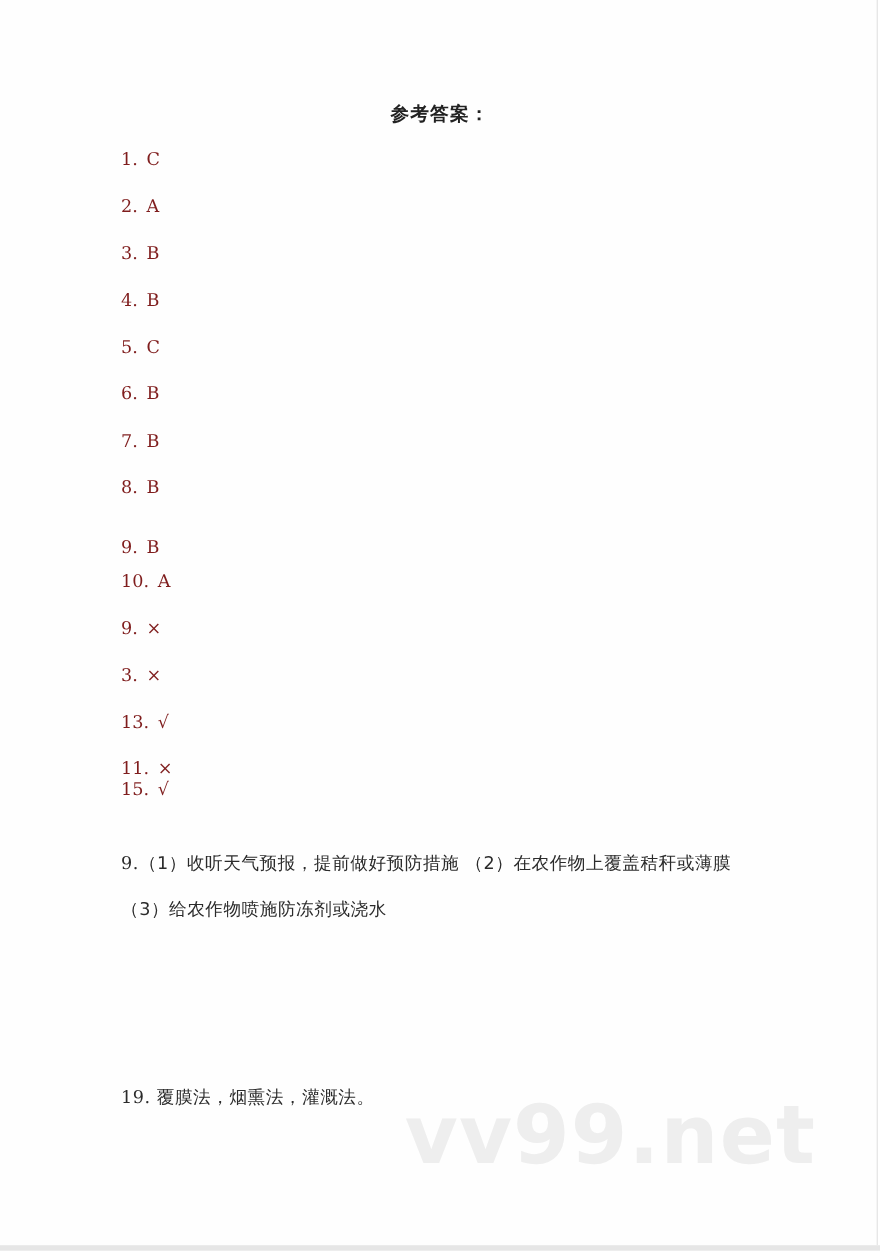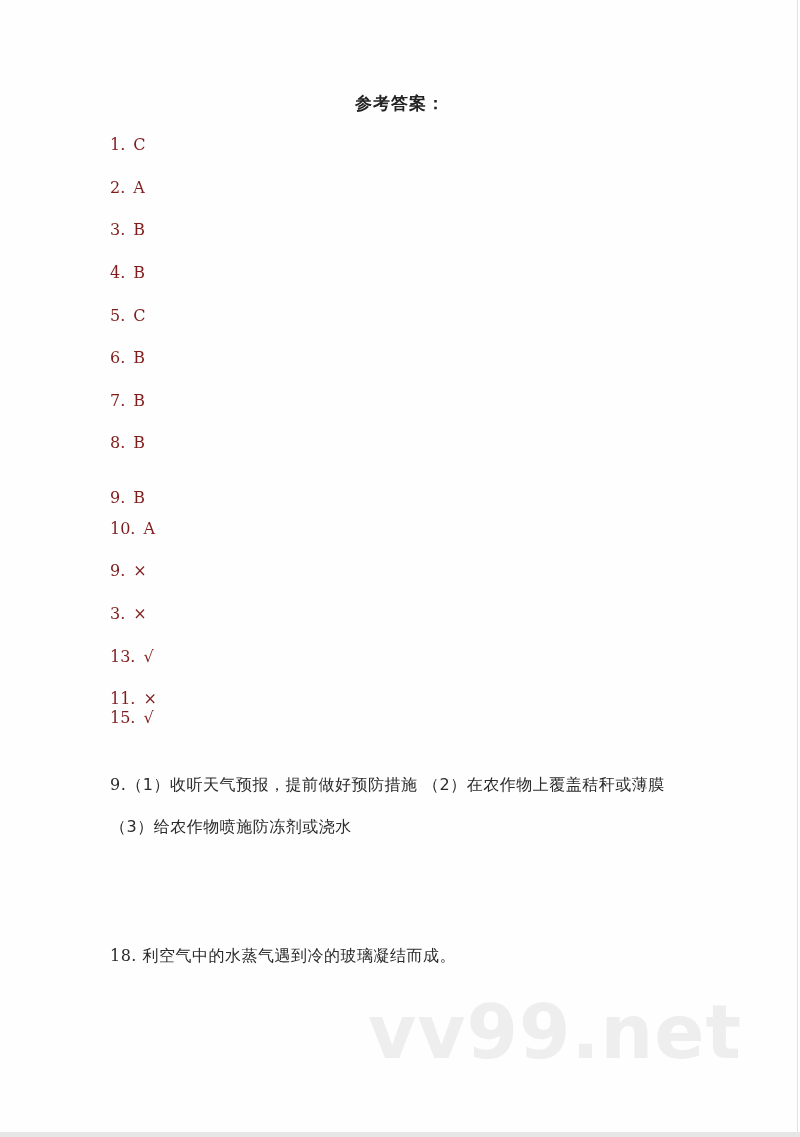--- a/index.html
+++ b/index.html
@@ -133,20 +133,20 @@
   <div class="answer" style="top:689px">
     <span class="num">11.</span><span class="val">×</span>
   </div>
   <div class="answer" style="top:708px">
     <span class="num">15.</span><span class="val">√</span>
   </div>
 
   <div class="long" style="top:764px">
     <span class="num">9.</span><span>（1）收听天气预报，提前做好预防措施 （2）在农作物上覆盖秸秆或薄膜 （3）给农作物喷施防冻剂或浇水</span>
   </div>
-  <div class="long" style="top:935px">
-    <span class="num">18.</span> <span>利空气中的水蒸气遇到冷的玻璃凝结而成。</span>
+  <div class="long" style="top:977px">
+    <span class="num">19.</span> <span>覆膜法，烟熏法，灌溉法。</span>
   </div>
 
   <div class="watermark">vv99.net</div>
 </div>
 
 <div class="bottom-strip"></div>
 
 </body></html>

